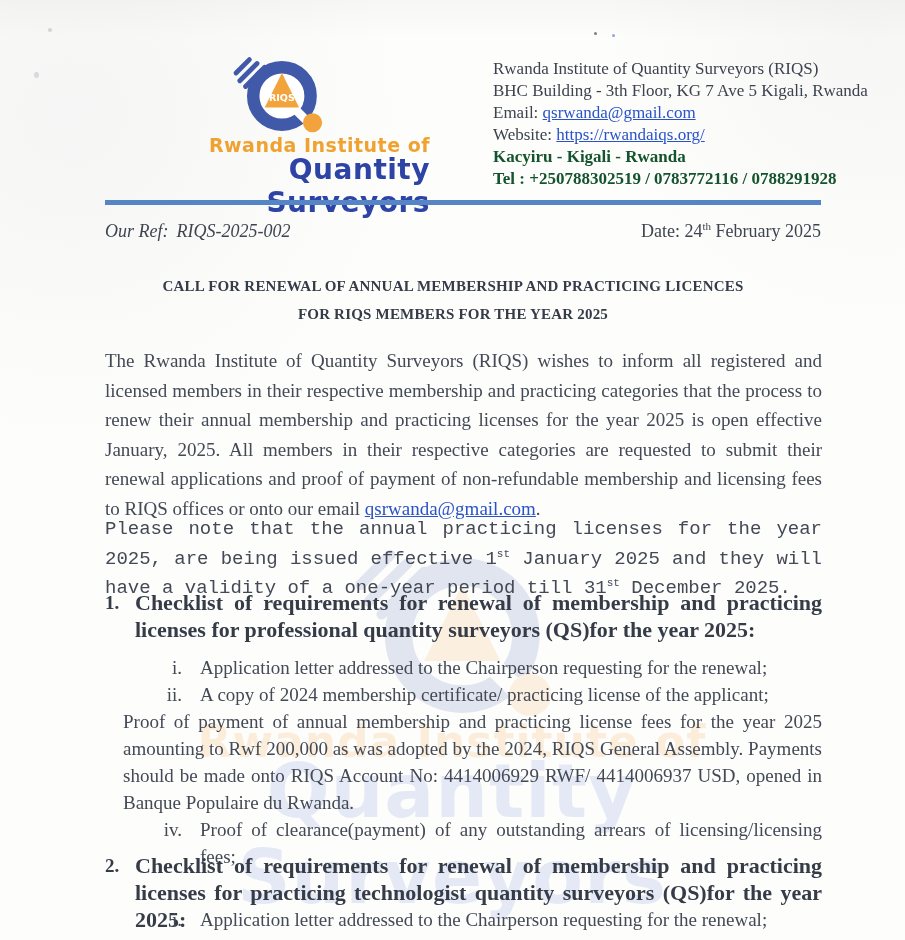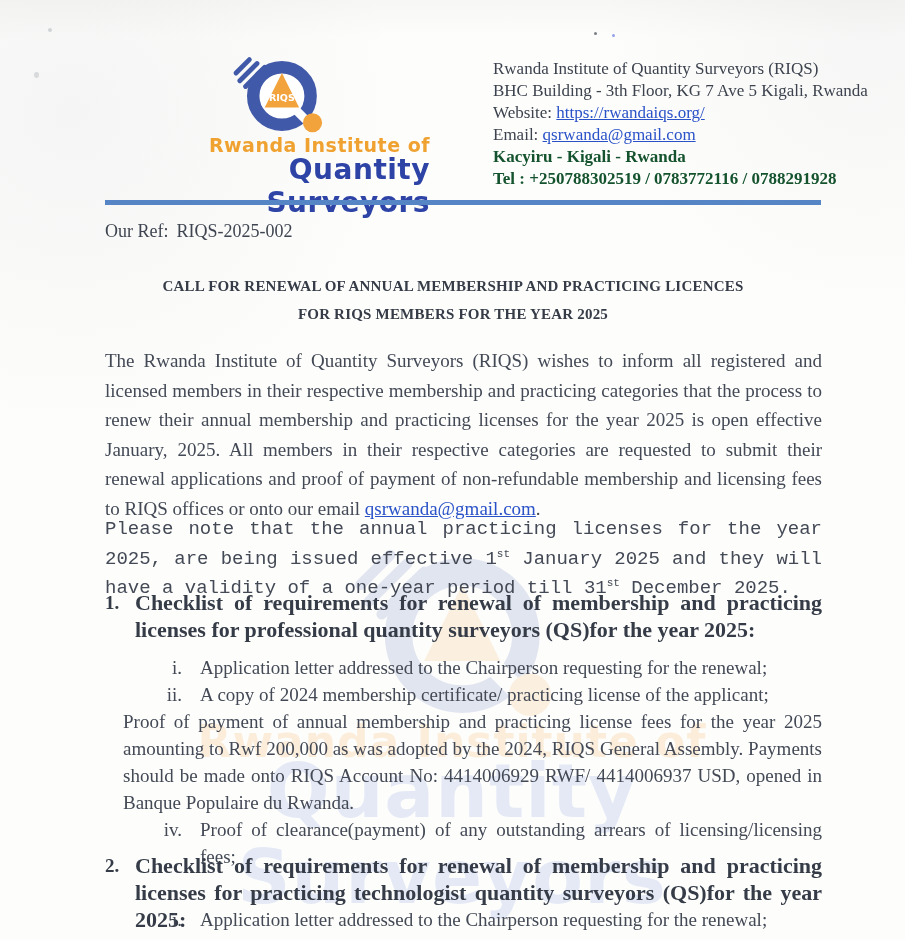--- a/index.html
+++ b/index.html
@@ -49,21 +49,21 @@
   }
   .contact-block .bold { font-weight:bold; color:#14532d; }
   a.doclink { color:#2a52c8; text-decoration:underline; }
 
   
   .rule { position:absolute; left:105px; top:200px; width:716px; height:5px; background:#5585c4; z-index:2; }
   .refline {
     position:absolute; left:105px; top:221px; width:716px; z-index:2;
     display:flex; justify-content:space-between; font-size:18px; color:#3f4550;
   }
-  .refline .ref { }
+  .refline .ref { font-style:italic; }
   .refline .ref .val { margin-left:8px; }
   sup { font-size:11px; vertical-align:super; line-height:0; }
 
   
   .title {
     position:absolute; left:60px; top:273px; width:786px; z-index:2;
     text-align:center; font-weight:bold; font-size:15px; line-height:27.5px; color:#353c47;
     letter-spacing:0.2px;
   }
 
@@ -132,29 +132,30 @@
       <path d="M67 61 L85 79" stroke="#ffffff" stroke-width="9"></path>
       <circle cx="84" cy="74" r="10" fill="#f2a33b"></circle>
     </svg>
     <div class="logo-line1">Rwanda Institute of</div>
     <div class="logo-line2">Quantity Surveyors</div>
   </div>
 
   <div class="contact-block">
     <div>Rwanda Institute of Quantity Surveyors (RIQS)</div>
     <div>BHC Building - 3th Floor, KG 7 Ave 5 Kigali, Rwanda</div>
+    <div><span>Email: </span><a href="#" class="doclink">qsrwanda@gmail.com</a></div>
     <div><span>Website: </span><a href="#" class="doclink">https://rwandaiqs.org/</a></div>
-    <div><span>Email: </span><a href="#" class="doclink">qsrwanda@gmail.com</a></div>
     <div class="bold">Kacyiru - Kigali - Rwanda</div>
     <div class="bold">Tel : +250788302519 / 0783772116 / 0788291928</div>
   </div>
 
   <div class="rule"></div>
   <div class="refline">
     <span class="ref"><span>Our Ref:</span><span class="val">RIQS-2025-002</span></span>
+    <span class="date"><span>Date: 24</span><sup>th</sup><span> February 2025</span></span>
   </div>
 
   <div class="title">
     <div>CALL FOR RENEWAL OF ANNUAL MEMBERSHIP AND PRACTICING LICENCES</div>
     <div>FOR RIQS MEMBERS FOR THE YEAR 2025</div>
   </div>
 
   <div class="para p1"><span>The Rwanda Institute of Quantity Surveyors (RIQS) wishes to inform all registered and licensed members in their respective membership and practicing categories that the process to renew their annual membership and practicing licenses for the year 2025 is open effective January, 2025. All members in their respective categories are requested to submit their renewal applications and proof of payment of non-refundable membership and licensing fees to RIQS offices or onto our email </span><a href="#" class="doclink">qsrwanda@gmail.com</a><span>.</span></div>
 
   <div class="para p2"><span>Please note that the annual practicing licenses for the year 2025, are being issued effective 1</span><sup>st</sup><span> January 2025 and they will have a validity of a one-year period till 31</span><sup>st</sup><span> December 2025.</span></div>

